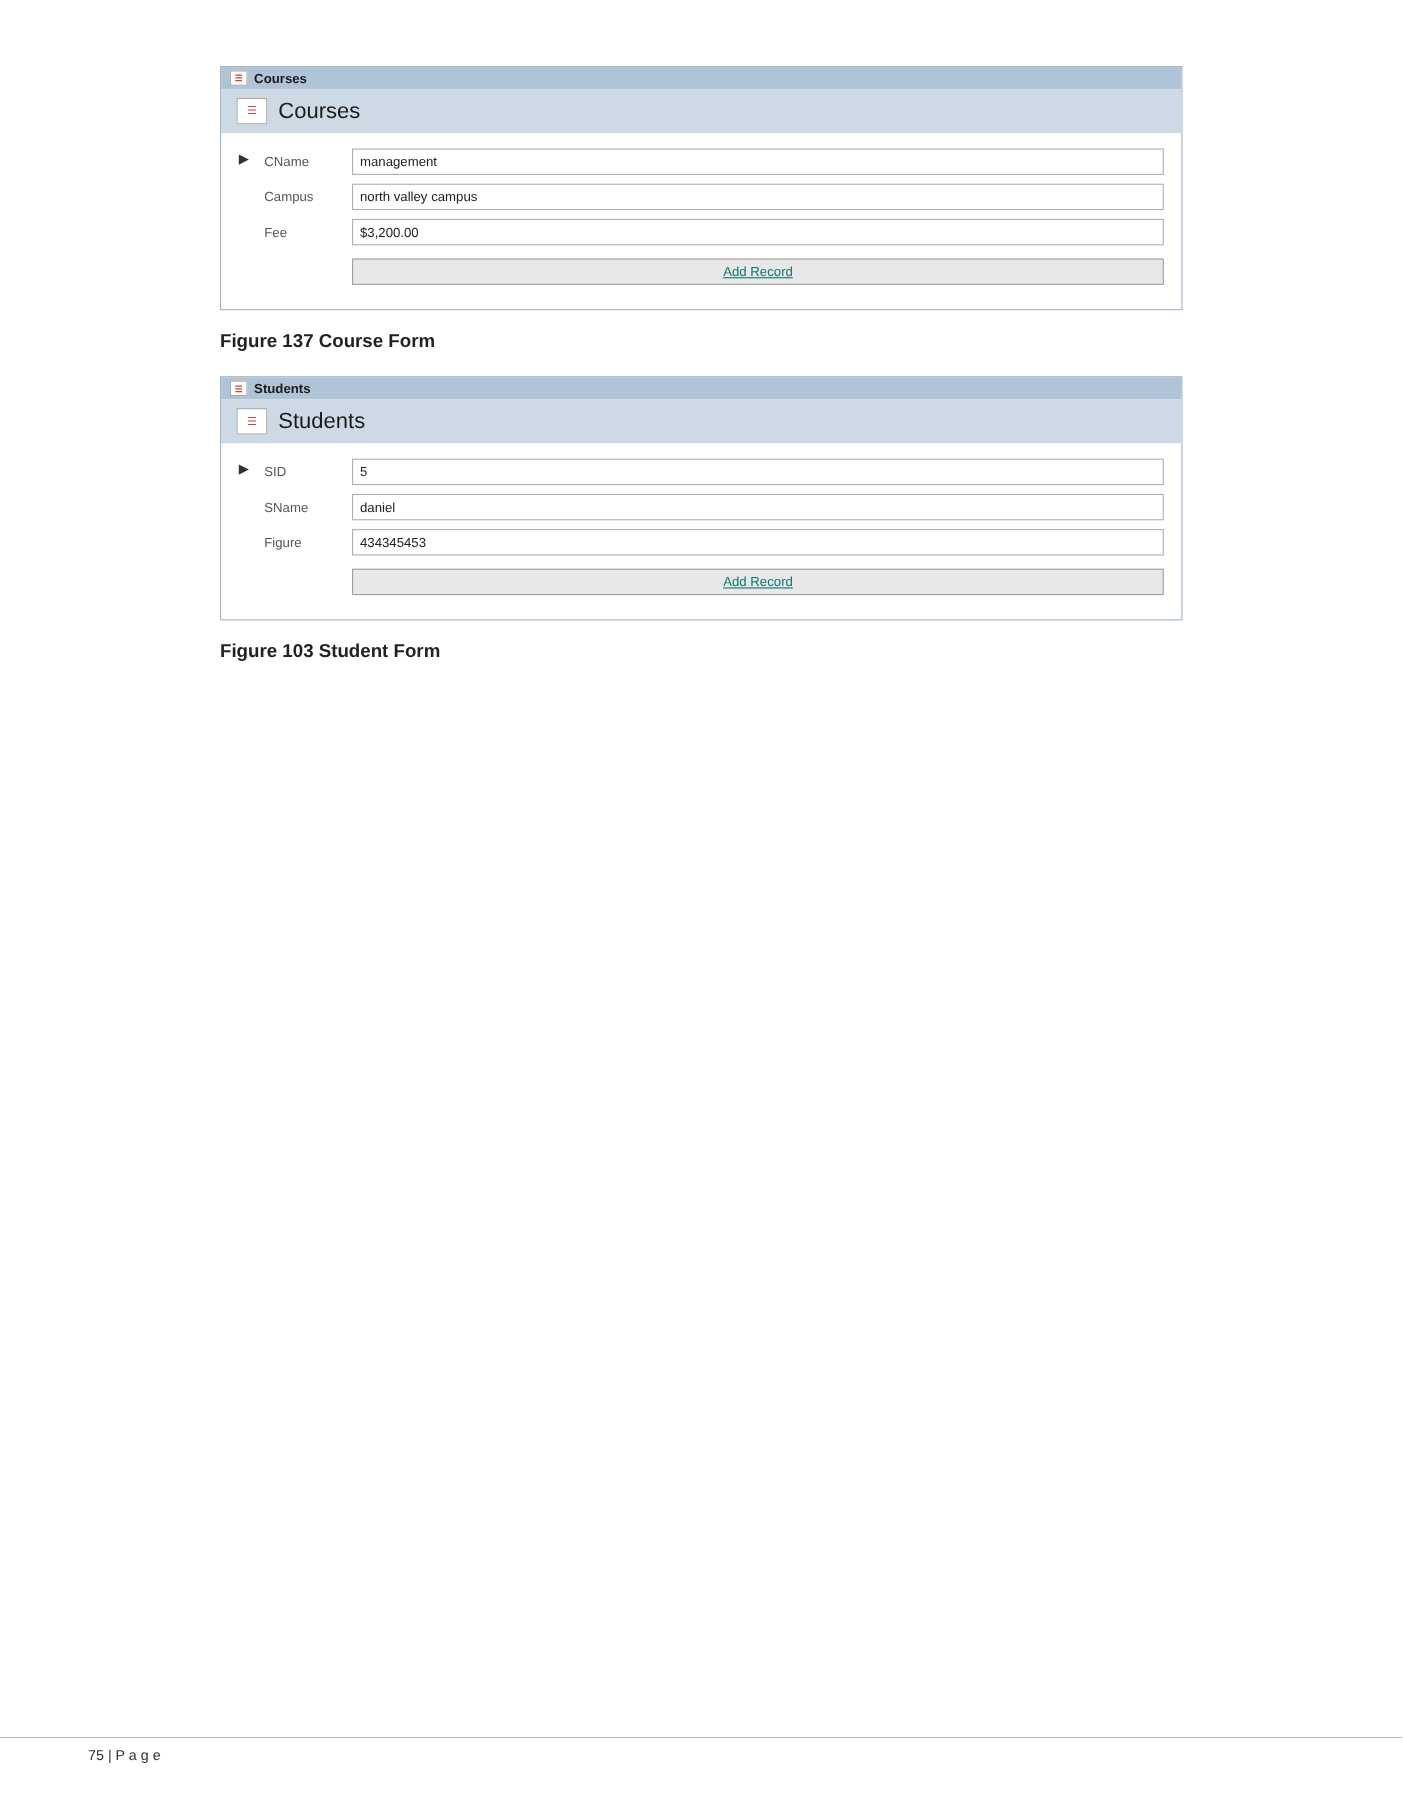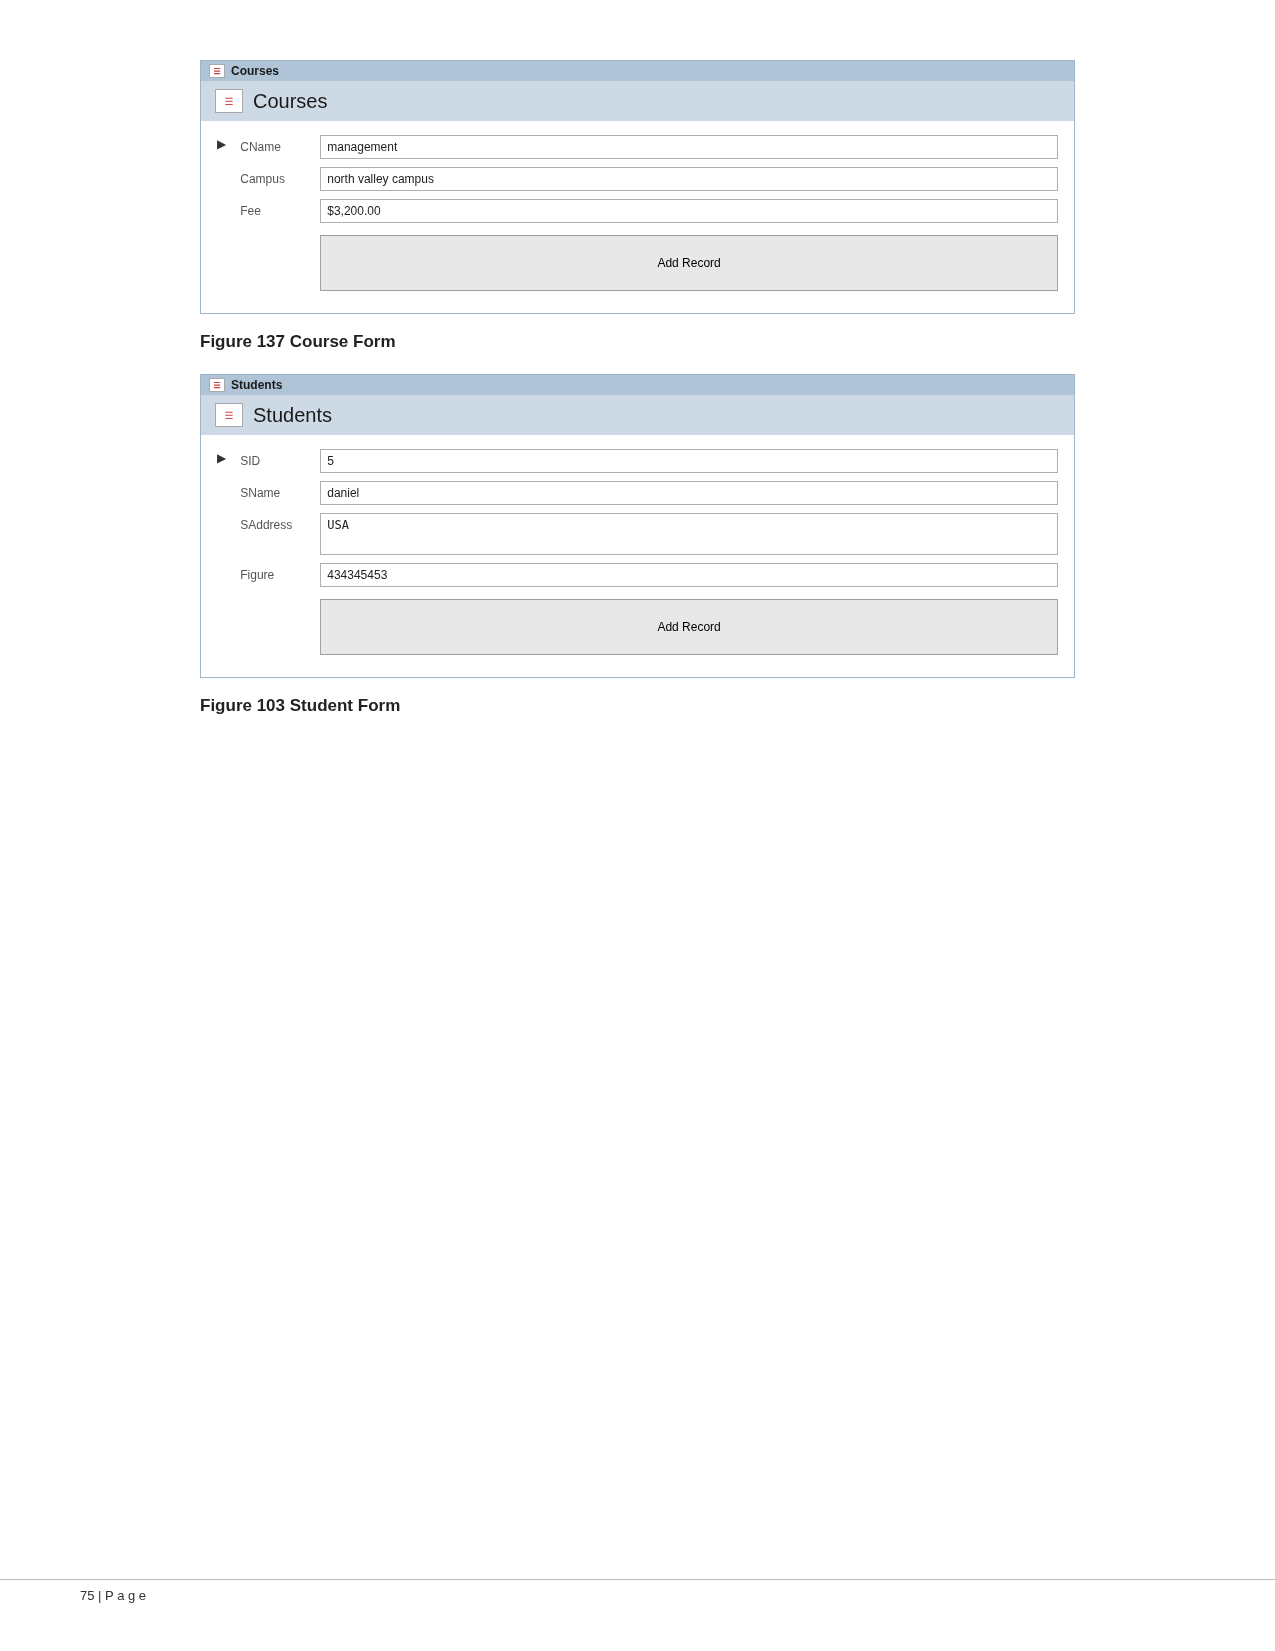--- a/index.html
+++ b/index.html
@@ -128,26 +128,27 @@
     }
 
     .field-input.multiline {
       height: 42px;
       resize: none;
     }
 
     .add-record-btn {
       border: 1px solid #a0a0a0;
       background: #e8e8e8;
-      padding: 20px 12px;
+      padding: 4px 12px;
       font-size: 12px;
       cursor: pointer;
-      color: #000000;
+      color: #0f766e;
       margin-left: 80px;
       margin-top: 4px;
+      text-decoration: underline;
     }
 
     
     .figure-caption {
       font-size: 17px;
       font-weight: bold;
       color: #222;
       margin-bottom: 22px;
       margin-top: 6px;
     }
@@ -229,24 +230,20 @@
           <span class="field-label">SID</span>
           <input class="field-input" type="text" value="5" readonly="" style="">
         </div>
 
         <div class="field-row">
           <span class="field-label">SName</span>
           <input class="field-input" type="text" value="daniel" readonly="" style="">
         </div>
 
 
-        <div class="field-row">
-          <span class="field-label">SAddress</span>
-          <textarea class="field-input multiline" readonly="" style="">USA</textarea>
-        </div>
 
         <div class="field-row">
           <span class="field-label">Figure</span>
           <input class="field-input" type="text" value="434345453" readonly="" style="">
         </div>
 
         <button class="add-record-btn">Add Record</button>
       </div>
     </div>
   </div>

